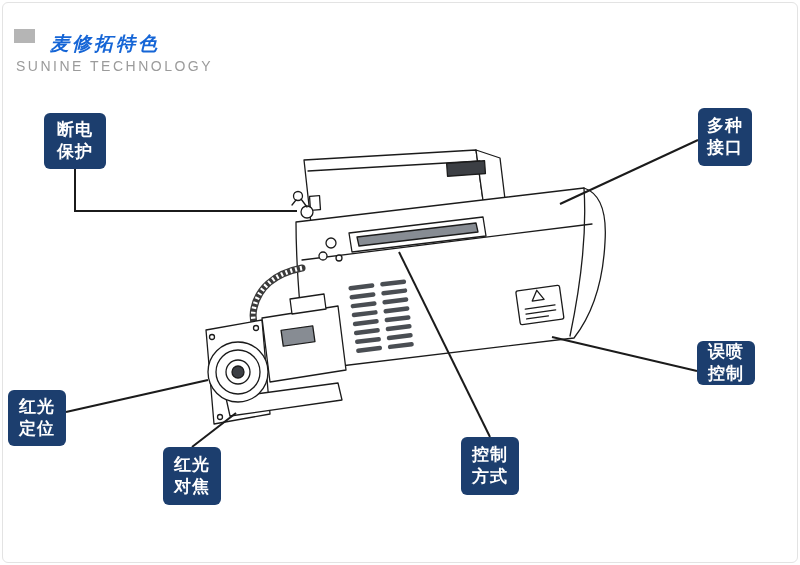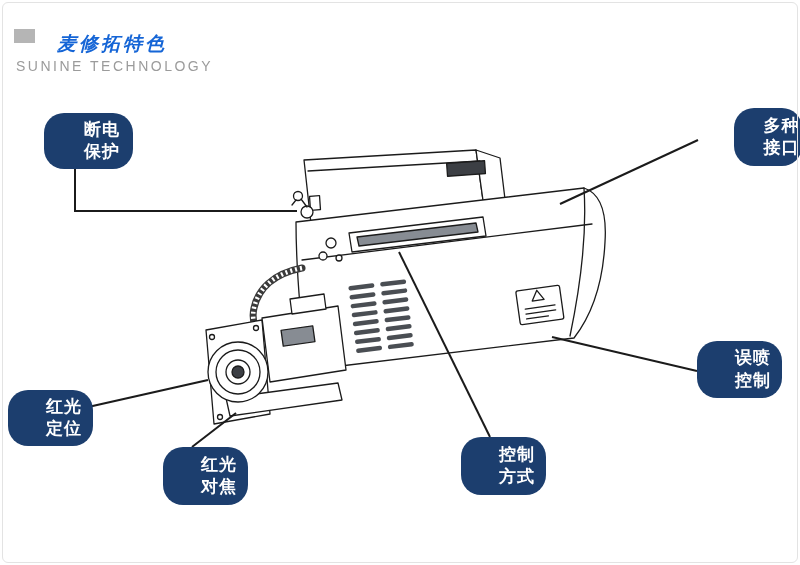--- a/index.html
+++ b/index.html
@@ -18,21 +18,21 @@
     z-index: 5;
   }
   
   .logo-mark {
     position: absolute; left: 14px; top: 29px;
     width: 21px; height: 14px;
     background: var(--logo-color, #b5b5b5);
     z-index: 3;
   }
   .title-cn {
-    position: absolute; left: 57px; top: 31px;
+    position: absolute; left: 50px; top: 31px;
     font-size: 19px; font-weight: 700; font-style: italic;
     letter-spacing: 3px;
     color: var(--title-color, #1565d6);
     z-index: 3;
   }
   .subtitle-en {
     position: absolute; left: 16px; top: 58px;
     font-size: 14px; font-weight: 400;
     letter-spacing: 2.5px;
     color: var(--subtitle-color, #9b9b9b);
@@ -46,34 +46,33 @@
   .fdark{ fill: #3c3f44; }
   .slat { fill: #4a4e53; stroke: none; }
   .tube      { stroke: #3a3a3a; stroke-width: 7; fill: none; stroke-linecap: round; }
   .tube-ribs { stroke: #ffffff; stroke-width: 4.5; fill: none; stroke-dasharray: 2 3; }
   .connector path { stroke: var(--line-color, #111); stroke-width: 2; fill: none; }
   
   .callout {
     position: absolute;
     background: var(--callout-bg, #1c3e6e);
     color: var(--callout-fg, #ffffff);
-    border-radius: 20px;
+    border-radius: 6px;
     display: flex; flex-direction: column;
     align-items: center; justify-content: center;
     font-weight: 700; font-size: 17px; line-height: 1.3;
     letter-spacing: 1px; text-align: center;
     z-index: 2;
-    padding-left: 27px;
   }
   #co-power    { left: 44px;  top: 113px; width: 62px; height: 56px; }
-  #co-multi    { left: 698px; top: 108px; width: 41px; height: 58px; margin-left: 36px; }
+  #co-multi    { left: 698px; top: 108px; width: 54px; height: 58px; }
   #co-redpos   { left: 8px;   top: 390px; width: 58px; height: 56px; }
   #co-redfocus { left: 163px; top: 447px; width: 58px; height: 58px; }
   #co-control  { left: 461px; top: 437px; width: 58px; height: 58px; }
-  #co-misprint { left: 697px; top: 341px; width: 58px; height: 57px; text-align: right; }
+  #co-misprint { left: 697px; top: 341px; width: 58px; height: 44px; text-align: right; }
 </style>
 </head>
 <body>
 
 <div class="page-frame"></div>
 
 <div class="logo-mark"></div>
 <div class="title-cn">麦修拓特色</div>
 <div class="subtitle-en">SUNINE TECHNOLOGY</div>
 

